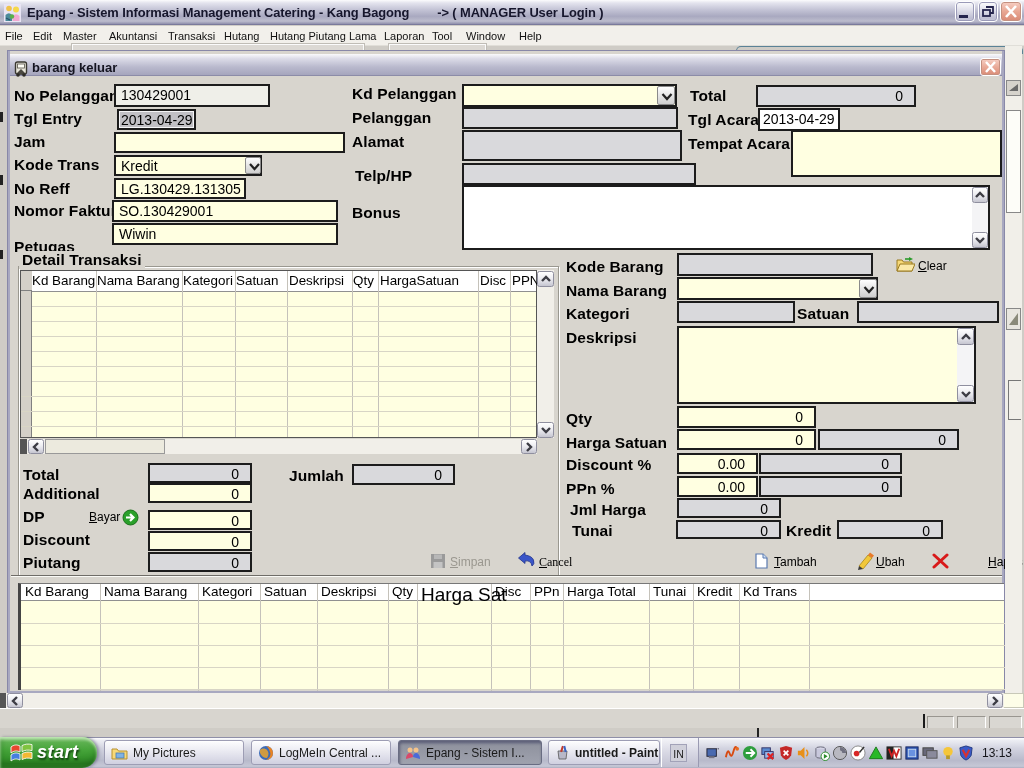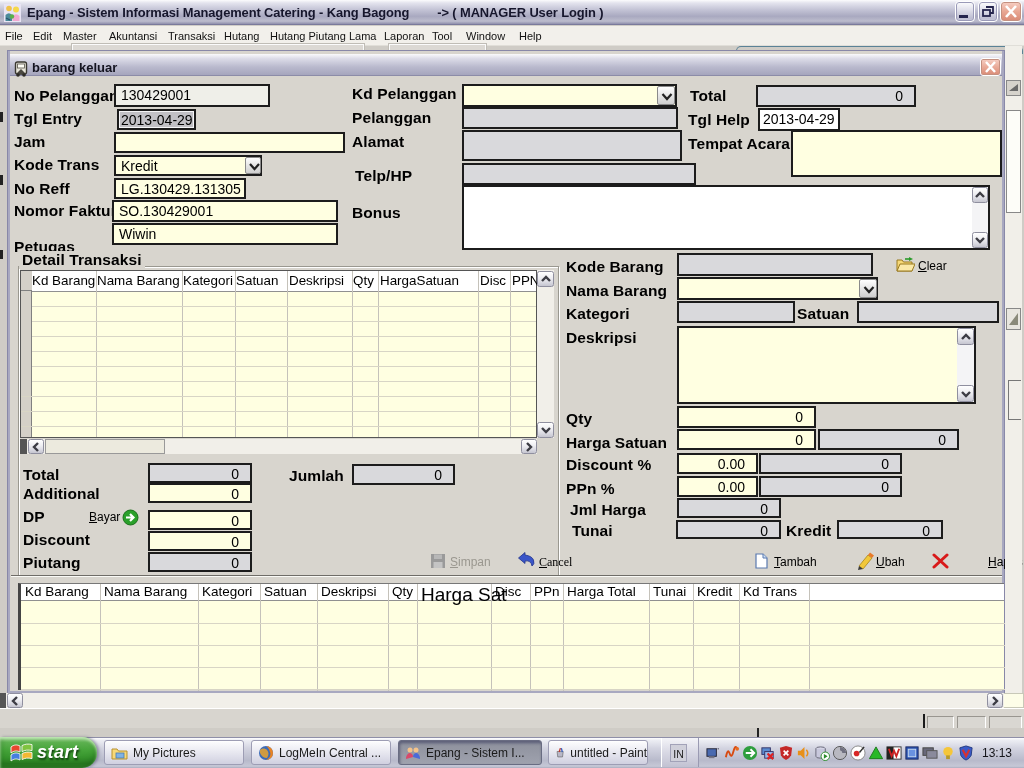--- a/index.html
+++ b/index.html
@@ -168,21 +168,21 @@
       <path d="M2 7 L6 3 L10 7" fill="none" stroke="#3c3c44" stroke-width="2.4"></path>
     </svg>
   </div>
 <div class="sb" style="left:972px; top:232px; width:16px; height:16px;">
     <svg width="12" height="10" viewBox="0 0 12 10">
       <path d="M2 3 L6 7 L10 3" fill="none" stroke="#3c3c44" stroke-width="2.4"></path>
     </svg>
   </div>
 
 <div class="lbl" style="left:690px; top:87px;">Total</div>
-<div class="lbl" style="left:688px; top:111px;">Tgl Help</div>
+<div class="lbl" style="left:688px; top:111px;">Tgl Acara</div>
 <div class="lbl" style="left:688px; top:135px;">Tempat Acara</div>
 <div class="fld gray num" style="left:756px; top:85px; width:160px; height:22px;">0</div>
 <div class="fld" style="left:758px; top:108px; width:82px; height:23px; background:#fff; padding-left:3px;">2013-04-29</div>
 <div class="fld" style="left:791px; top:130px; width:211px; height:47px;"></div>
 
 <div class="groupbox" style="left:18px; top:266px; width:541px; height:310px;"></div>
 <div class="lbl" style="left:19px; top:251px; background:#d8d5ce; padding:0 3px;">Detail Transaksi</div>
 
 <div class="abs" id="grid1" style="left:20px; top:270px; width:517px; height:168px; background:#ffffe1; border:1px solid #555;">
   <div class="abs" style="left:0; top:0; width:11px; height:166px; background:#d4d0c8; border-right:1px solid #808080;"></div>
@@ -435,21 +435,21 @@
     <path d="M8 1 A7 7 0 0 1 15 8 A7 7 0 0 1 8 15 C12 13 13 10 12 7 C11 4 10 2 8 1 Z" fill="#e88424"></path>
     <path d="M2 5 C4 3 7 3 9 5 C11 7 11 10 9 13 C6 13 3 11 2 8 Z" fill="#f5a623" opacity="0.8"></path>
   </svg>LogMeIn Central ...</div>
 <div class="task active" style="left:398px; width:144px;">
   <svg width="16" height="14" viewBox="0 0 16 14" style="margin-right:5px;">
     <circle cx="5" cy="4" r="2.5" fill="#f4c38a"></circle>
       <circle cx="11" cy="4" r="2.5" fill="#f4c38a"></circle>
     <path d="M1 13 C1 8 4 7 5 7 C6 7 8 8 8 11 Z" fill="#d84a6a"></path>
     <path d="M15 13 C15 8 12 7 11 7 C10 7 8 8 8 11 Z" fill="#4a6ad8"></path>
   </svg>Epang - Sistem I...</div>
-<div class="task" style="left:548px; width:100px;">
+<div class="task" style="left:548px; width:112px;font-weight:bold;">
   <svg width="15" height="15" viewBox="0 0 15 15" style="margin-right:5px;">
     <path d="M3 6 L12 6 L11 14 L4 14 Z" fill="#b8b8c8" stroke="#555" stroke-width="0.8"></path>
     <rect x="6" y="1" width="2" height="6" fill="#c23a2e" transform="rotate(18 7 4)"></rect>
     <rect x="9" y="1" width="2" height="6" fill="#3a62c2" transform="rotate(-14 10 4)"></rect>
   </svg>untitled - Paint</div>
 
 <div class="abs" style="left:661px; top:738px; width:38px; height:29px; background:linear-gradient(180deg,#f4f4f8 0%,#d8d8e4 50%,#c2c2d2 100%); border-left:1px solid #fff; border-right:1px solid #9a9ab2;"></div>
 <div class="abs" style="left:670px; top:744px; width:17px; height:18px; background:#d0d0da; border:1px solid #a2a2b8; font-size:10.5px; color:#222; text-align:center; padding-top:3px;">IN</div>
 
 <svg class="tray-ico" style="left:706px;" viewBox="0 0 17 17">

